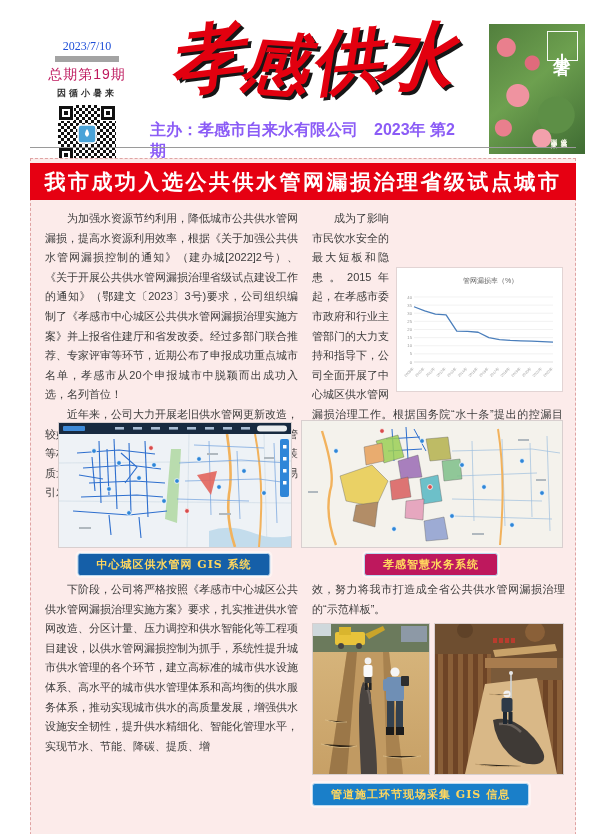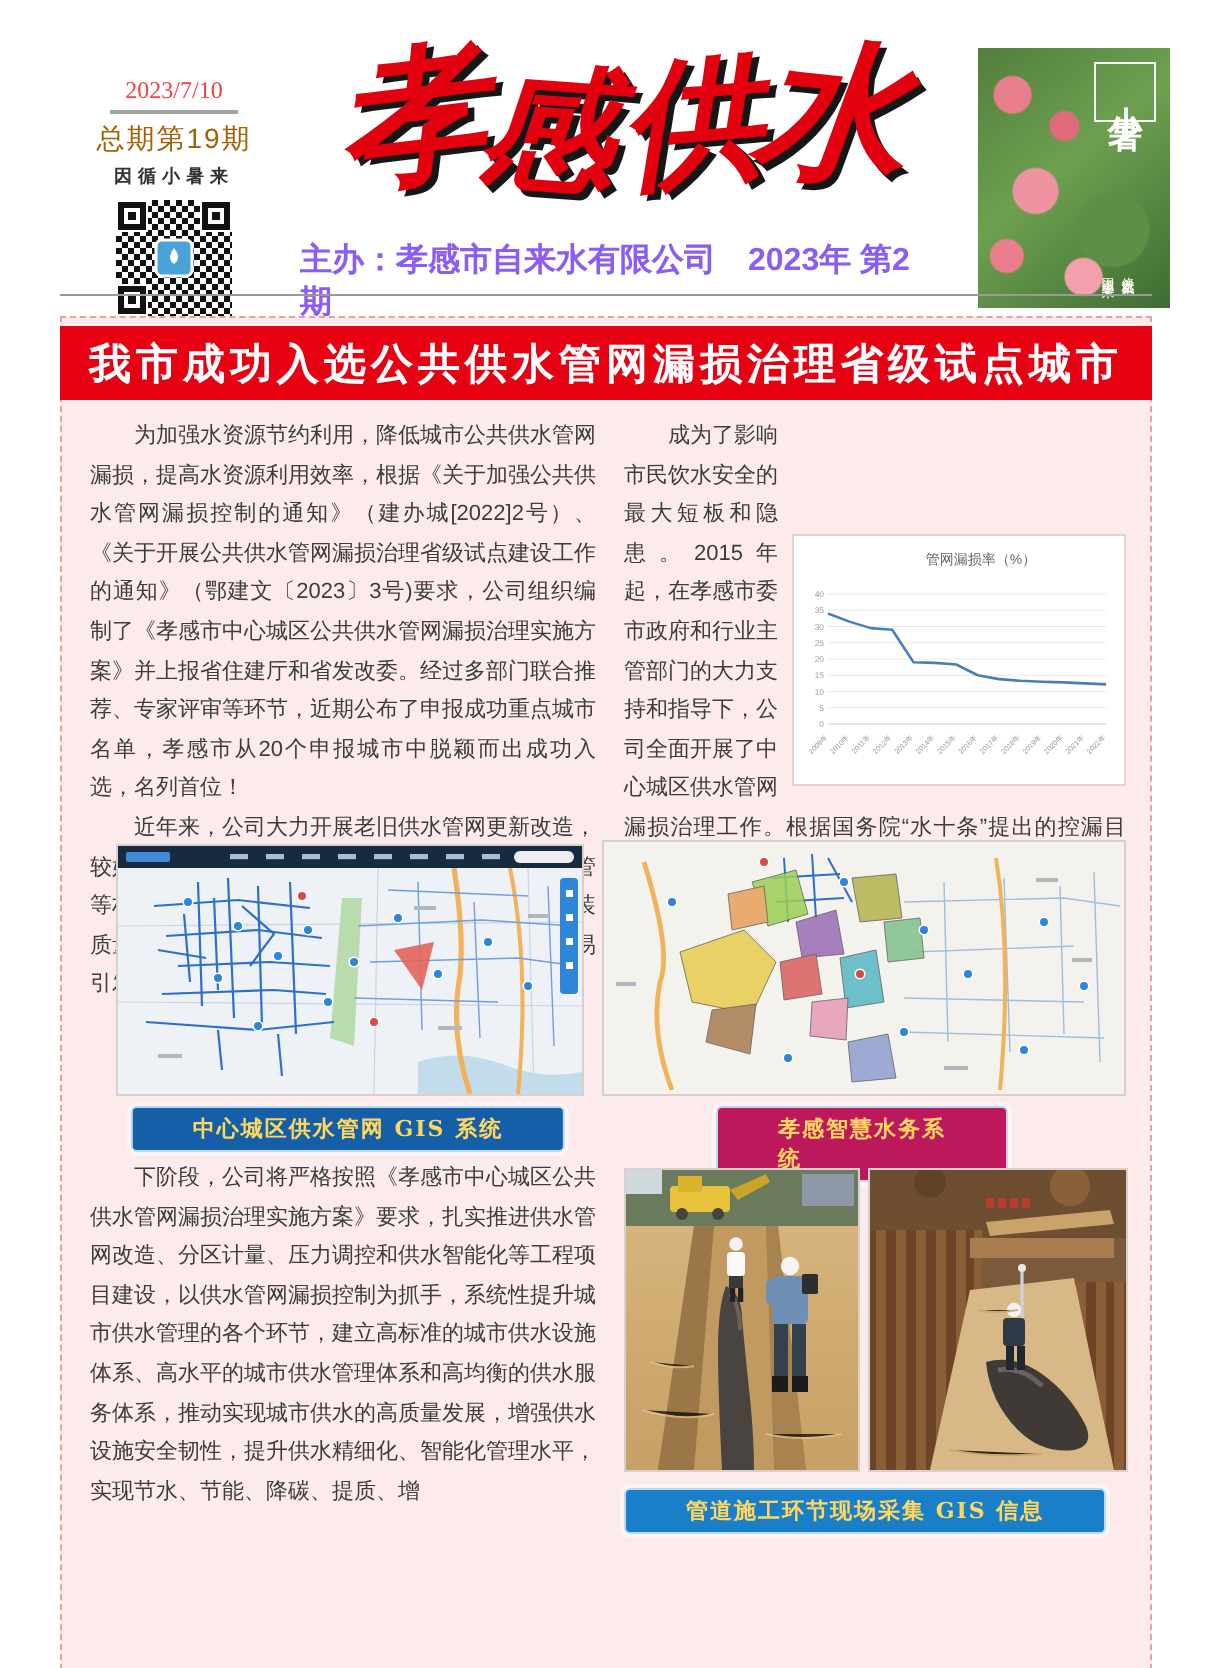--- a/index.html
+++ b/index.html
@@ -2,22 +2,22 @@
 <html><head>
 <meta charset="utf-8">
 <style>
   html,body{margin:0;padding:0;background:#e9e9e9;}
   .page{position:relative;width:606px;height:834px;background:#ffffff;margin:0 auto;
         font-family:"Liberation Sans","DejaVu Sans",sans-serif;color:#3c3c3c;overflow:hidden;}
 
   
   .info-box{position:absolute;left:33px;top:36px;width:108px;text-align:center;}
   .info-date{display:inline-block;font-family:"Liberation Serif","DejaVu Serif",serif;
-             font-size:12px;color:#ef4444;border-bottom:2px solid #a3a3a3;padding:0 8px 2px;}
-  .info-issue{font-size:14px;color:#a16207;margin-top:4px;letter-spacing:1px;}
+             font-size:12px;color:#1d4ed8;border-bottom:6px solid #a3a3a3;padding:0 8px 2px;}
+  .info-issue{font-size:14px;color:#be185d;margin-top:4px;letter-spacing:1px;}
   .info-internal{font-size:9px;color:#333;margin-top:3px;letter-spacing:3px;font-weight:bold;}
   .qr-wrap{margin-top:5px;}
   .masthead-title{position:absolute;left:138px;top:18px;width:345px;height:100px;
                   text-align:center;white-space:nowrap;}
   .mh-char{display:inline-block;font-weight:bold;font-style:italic;color:#e2000f;
            text-shadow:3px 3px 0 #161616;line-height:1;
            font-family:"DejaVu Serif","Liberation Serif",serif;}
   .mh-char-0{font-size:74px;transform:rotate(-7deg) translateY(2px);}
   .mh-char-1{font-size:68px;transform:rotate(4deg) translateY(6px);margin-left:-2px;}
   .mh-char-2{font-size:70px;transform:rotate(-5deg) translateY(3px);margin-left:2px;}
@@ -57,21 +57,21 @@
                border:1px solid #e2d4d4;padding:3px 2px 1px;box-sizing:border-box;}
   .chart-title{font-size:7px;color:#666;text-align:center;margin-bottom:1px;}
 
   .map-fig{position:absolute;}
   .map1{left:27px;top:263px;width:232px;height:124px;}
   .map2{left:270px;top:261px;width:260px;height:126px;}
   .map-fig svg{display:block;border:1px solid #d8cfcf;background:#fff;}
 
   .caption-row{position:absolute;top:394px;width:546px;left:0;}
   .badge{display:inline-block;color:#ffd75e;font-weight:bold;font-size:11px;letter-spacing:1px;
-         padding:3px 30px;border-radius:3px;border:1px solid #bcd9f0;
+         padding:3px 18px;border-radius:3px;border:1px solid #bcd9f0;
          font-family:"DejaVu Serif","Liberation Serif",serif;
          box-shadow:0 0 0 2px rgba(255,255,255,.45);}
   .badge-map1{position:absolute;left:143px;transform:translateX(-50%);background:#155fa8;}
   .badge-map2{position:absolute;left:400px;transform:translateX(-50%);background:#be185d;}
 
   .col-bot-left{position:absolute;left:14px;top:421px;width:253px;height:215px;}
   .col-bot-right{position:absolute;left:281px;top:421px;width:253px;}
   .photo-row{display:flex;gap:4px;margin-top:4px;}
   .photo-row svg{display:block;border:1px solid #d8cfcf;}
   .photo-caption{margin-top:8px;}
@@ -331,20 +331,21 @@
     <div class="caption-row">
       <span class="badge badge-map1">中心城区供水管网 GIS 系统</span>
       <span class="badge badge-map2">孝感智慧水务系统</span>
     </div>
 
     <div class="col-bot-left">
       <p class="body-p">下阶段，公司将严格按照《孝感市中心城区公共供水管网漏损治理实施方案》要求，扎实推进供水管网改造、分区计量、压力调控和供水智能化等工程项目建设，以供水管网漏损控制为抓手，系统性提升城市供水管理的各个环节，建立高标准的城市供水设施体系、高水平的城市供水管理体系和高均衡的供水服务体系，推动实现城市供水的高质量发展，增强供水设施安全韧性，提升供水精细化、智能化管理水平，实现节水、节能、降碳、提质、增</p>
     </div>
 
     <div class="col-bot-right">
+      <p class="body-p" style="text-indent:0">效，努力将我市打造成全省公共供水管网漏损治理的“示范样板”。</p>
 
       <div class="photo-row">
 
         <svg width="116" height="150" viewBox="0 0 116 150">
           <defs>
             <linearGradient id="sand1" x1="0" y1="0" x2="0" y2="1">
               <stop offset="0" stop-color="#d9b87f"></stop>
                 <stop offset="1" stop-color="#c7a066"></stop>
             </linearGradient>
           </defs>

